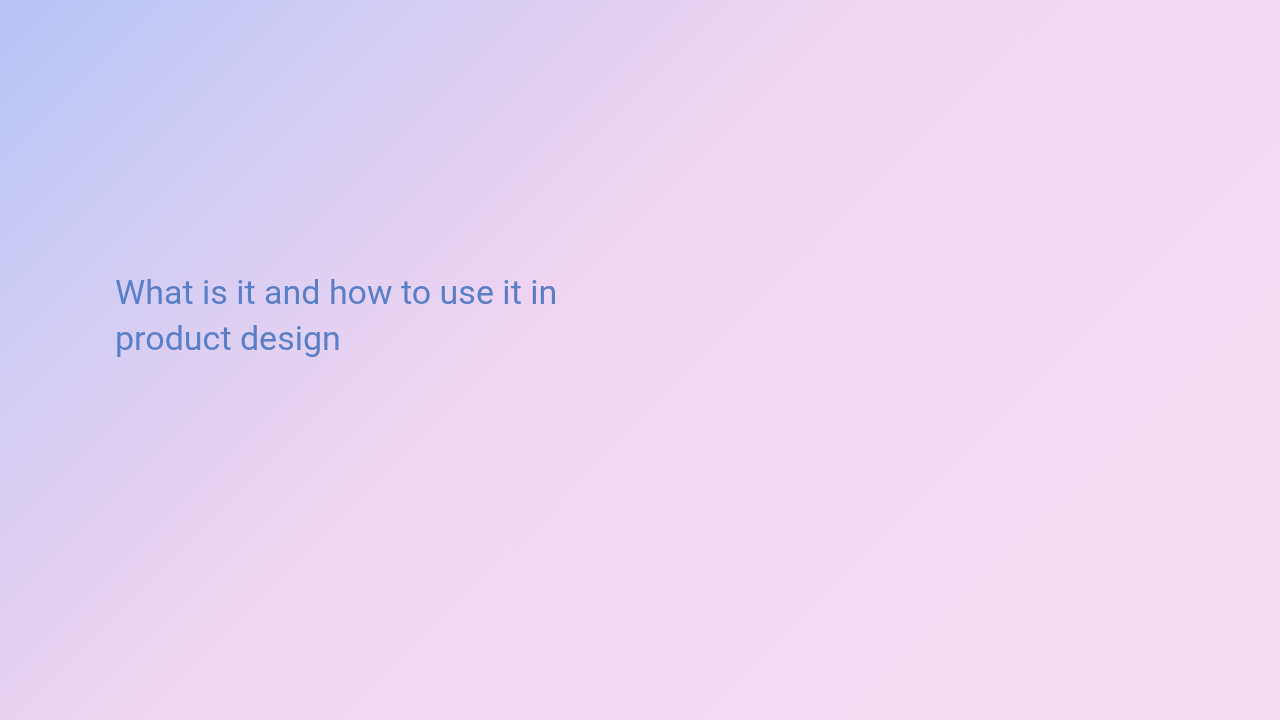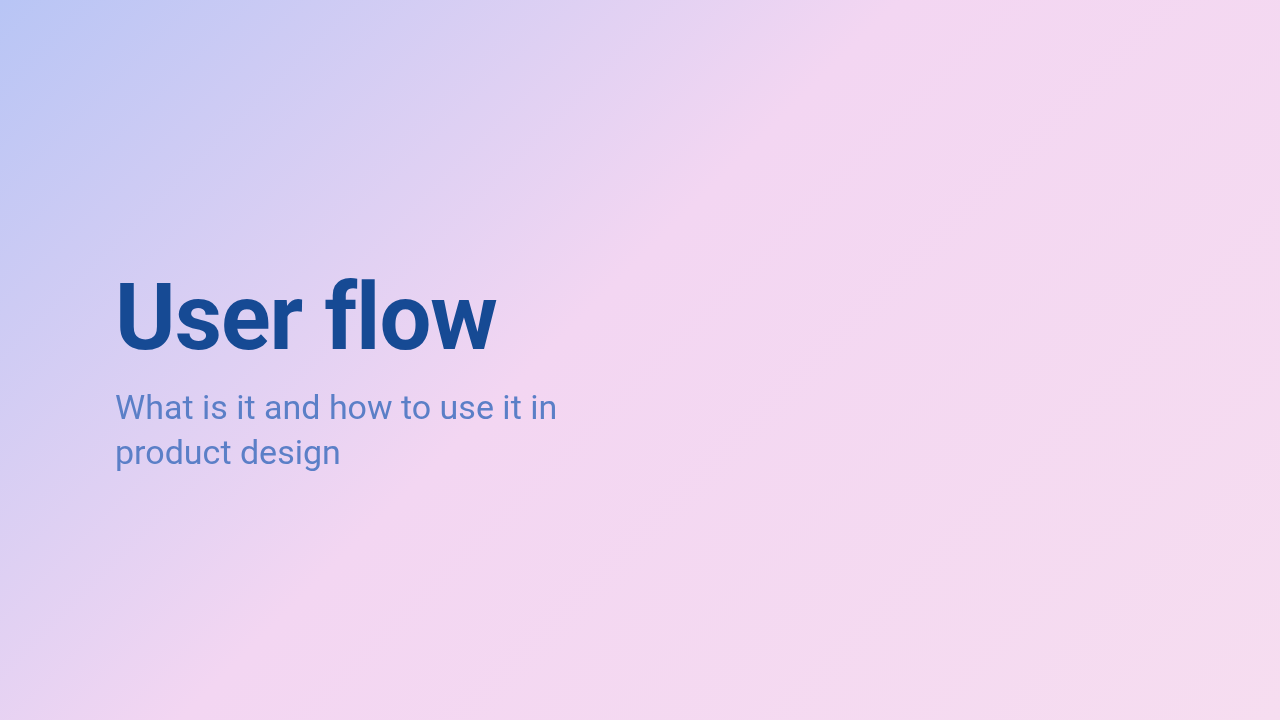--- a/index.html
+++ b/index.html
@@ -58,18 +58,17 @@
     fill: #ffffff;
     font-family: inherit;
   }
 </style>
 </head>
 <body>
 
 <div class="canvas">
 
   <div class="text-block">
-    <h1 class="title">User flow</h1>
     <p class="subtitle">What is it and how to use it in product design</p>
   </div>
 
 
 </div>
 
 </body></html>

